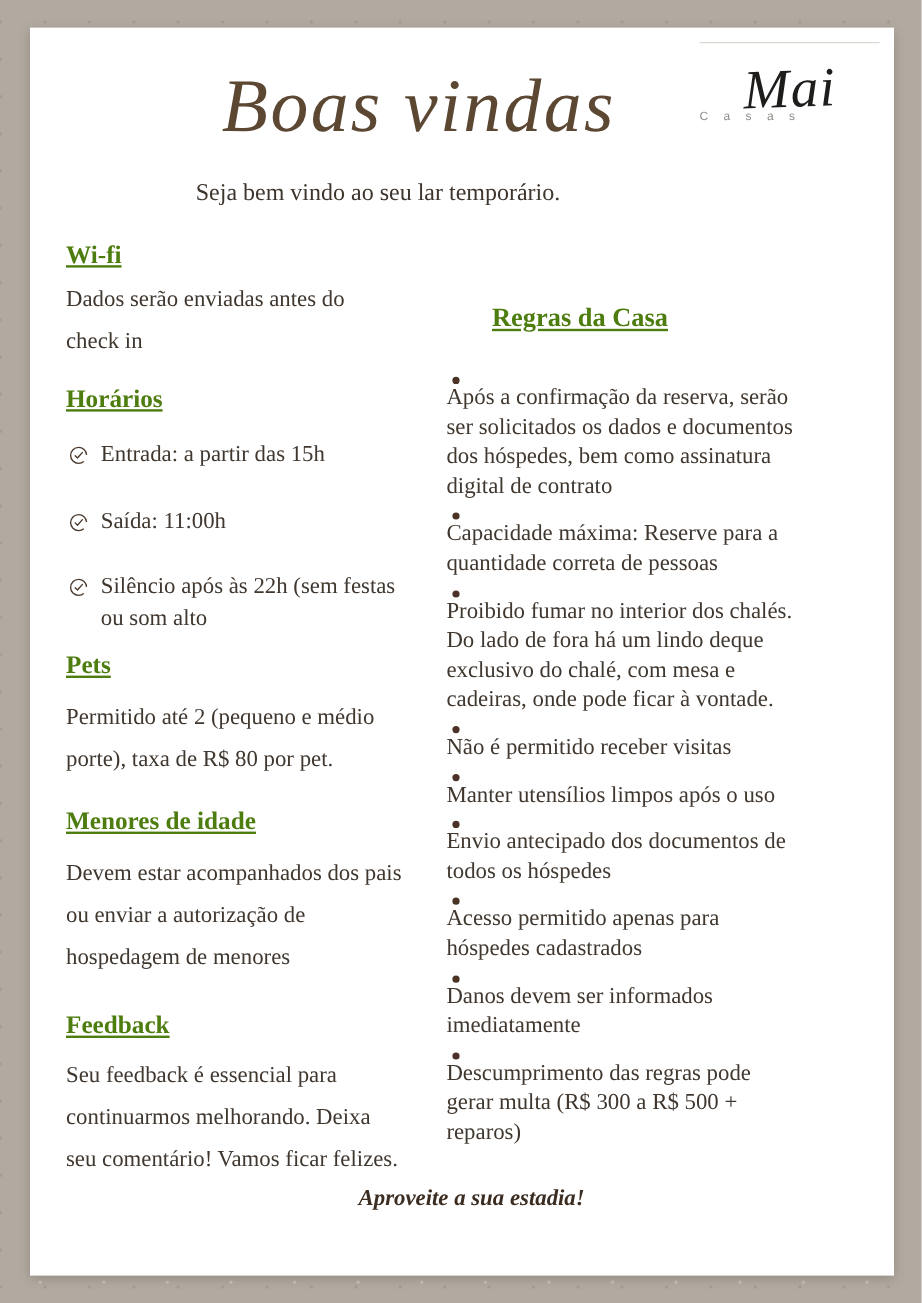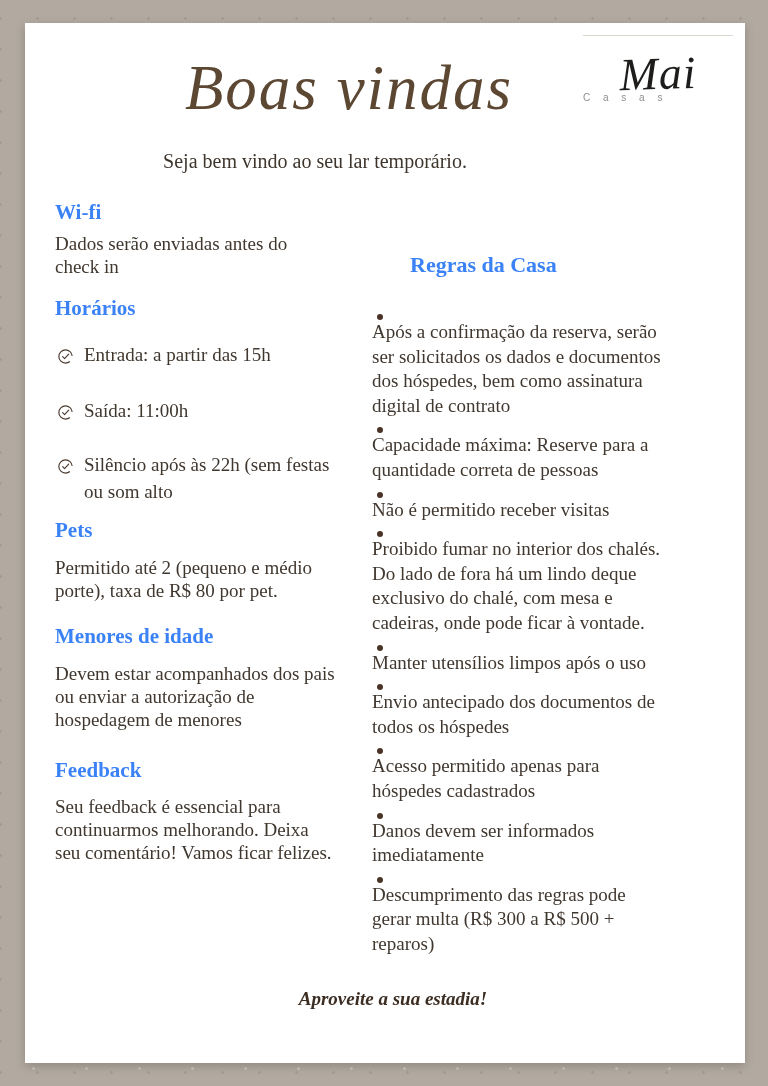--- a/index.html
+++ b/index.html
@@ -57,25 +57,25 @@
   .subtitle {
     position: absolute; top: 125px; left: 0; width: 580px;
     text-align: center;
     font-size: 20px; line-height: 26px;
     color: #3e352d;
   }
   
   .col-left { position: absolute; left: 30px; top: 167px; width: 322px; }
   .col-left h2, .col-right h2 {
     margin: 0; font-size: 21px; line-height: 24px;
-    font-weight: bold; color: #3b82f6;
+    font-weight: bold; color: #4d7c0f; text-decoration: underline;
   }
   .body-text {
     margin: 0; white-space: pre-line;
-    font-size: 19px; line-height: 23px;
+    font-size: 19px; line-height: 35px;
     color: #40372f;
   }
   .time-item {
     display: flex; align-items: flex-start;
     font-size: 19px; line-height: 27px; color: #40372f;
   }
   .time-item .icon { flex: none; margin: 4px 10px 0 2px; color: #4a392c; }
   .time-item .time-text { white-space: pre-line; }
   
   .col-right { position: absolute; left: 347px; top: 222px; width: 356px; }
@@ -177,31 +177,31 @@
 dos hóspedes, bem como assinatura
 digital de contrato</span>
         </li>
       <li>
           <span class="dot"></span>
           <span class="li-text">Capacidade máxima: Reserve para a
 quantidade correta de pessoas</span>
         </li>
       <li>
           <span class="dot"></span>
-          <span class="li-text">Não é permitido receber visitas</span>
-        </li>
-      <li>
-          <span class="dot"></span>
           <span class="li-text">Proibido fumar no interior dos chalés.
 Do lado de fora há um lindo deque
 exclusivo do chalé, com mesa e
 cadeiras, onde pode ficar à vontade.</span>
         </li>
       <li>
           <span class="dot"></span>
+          <span class="li-text">Não é permitido receber visitas</span>
+        </li>
+      <li>
+          <span class="dot"></span>
           <span class="li-text">Manter utensílios limpos após o uso</span>
         </li>
       <li>
           <span class="dot"></span>
           <span class="li-text">Envio antecipado dos documentos de
 todos os hóspedes</span>
         </li>
       <li>
           <span class="dot"></span>
           <span class="li-text">Acesso permitido apenas para

